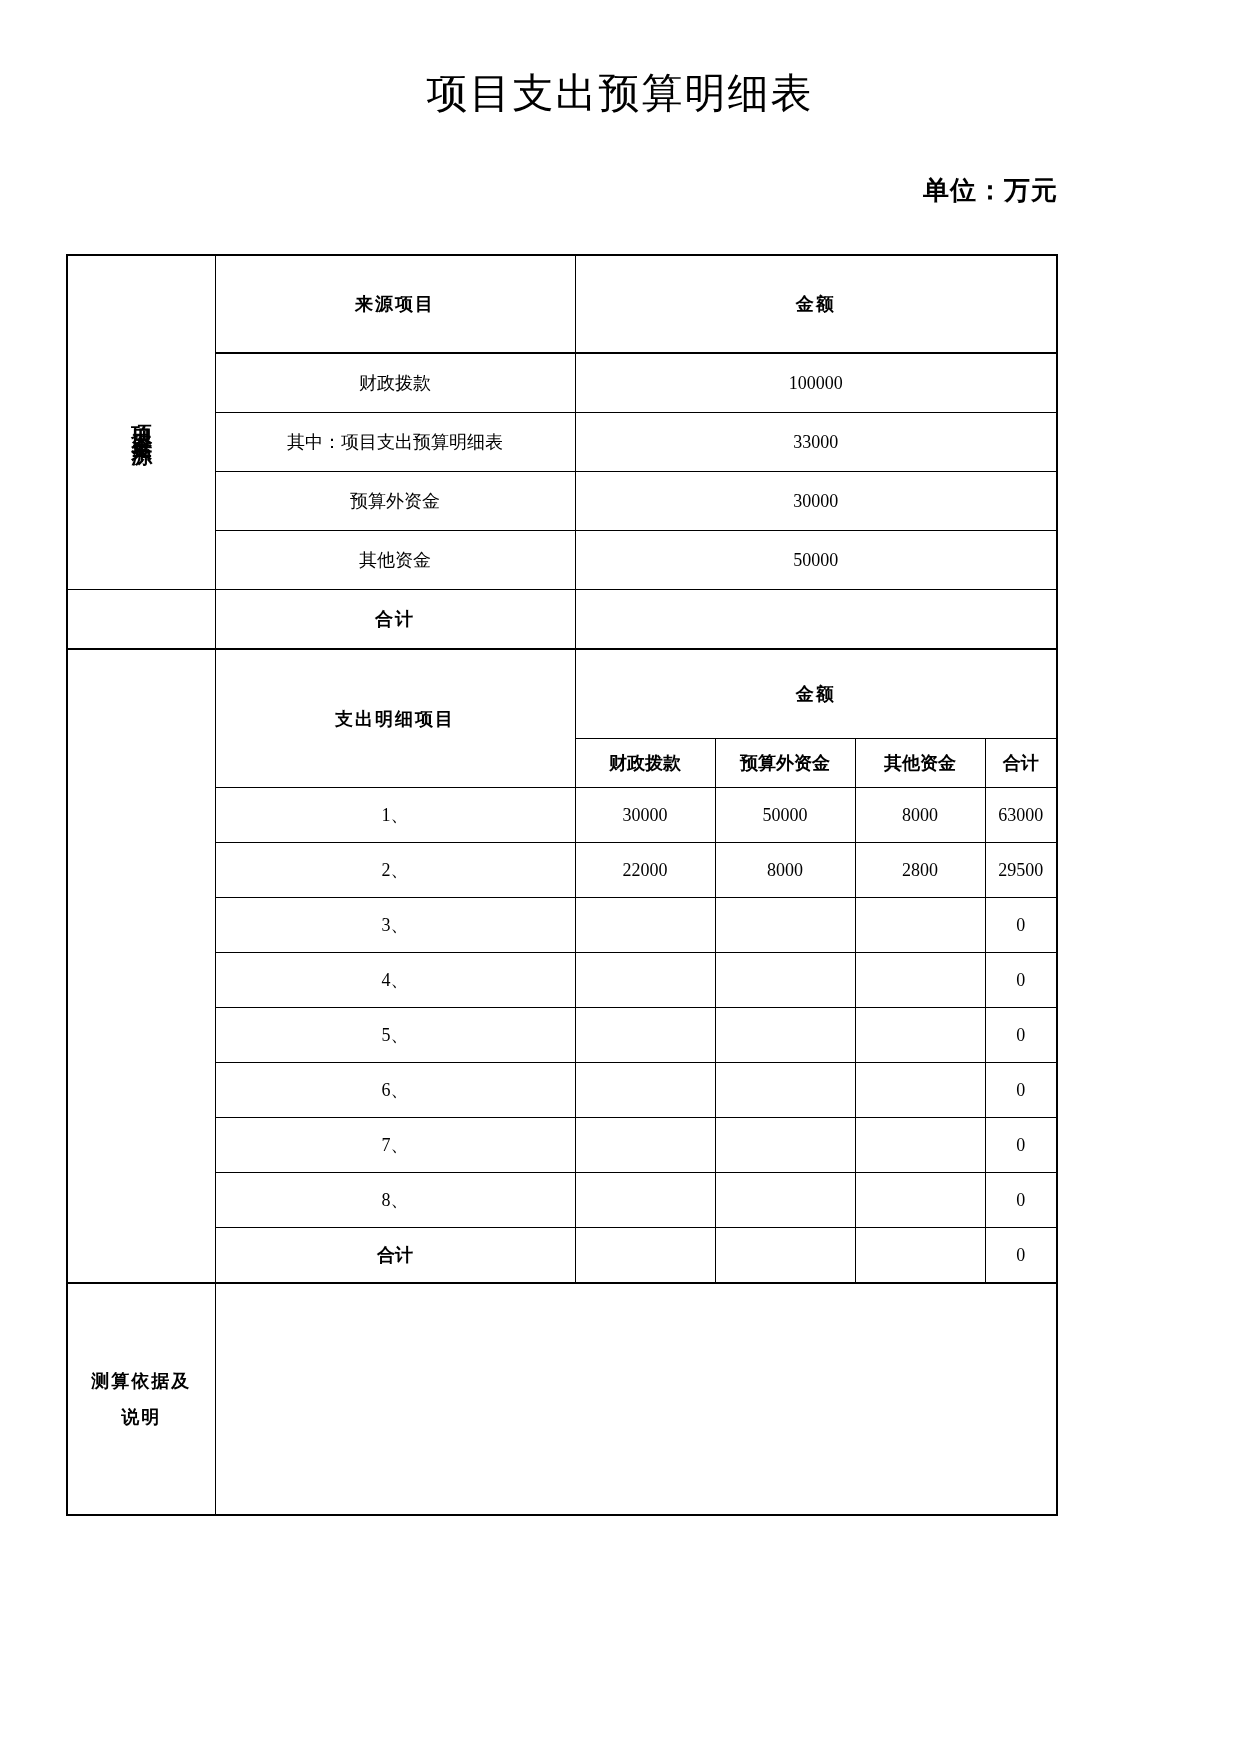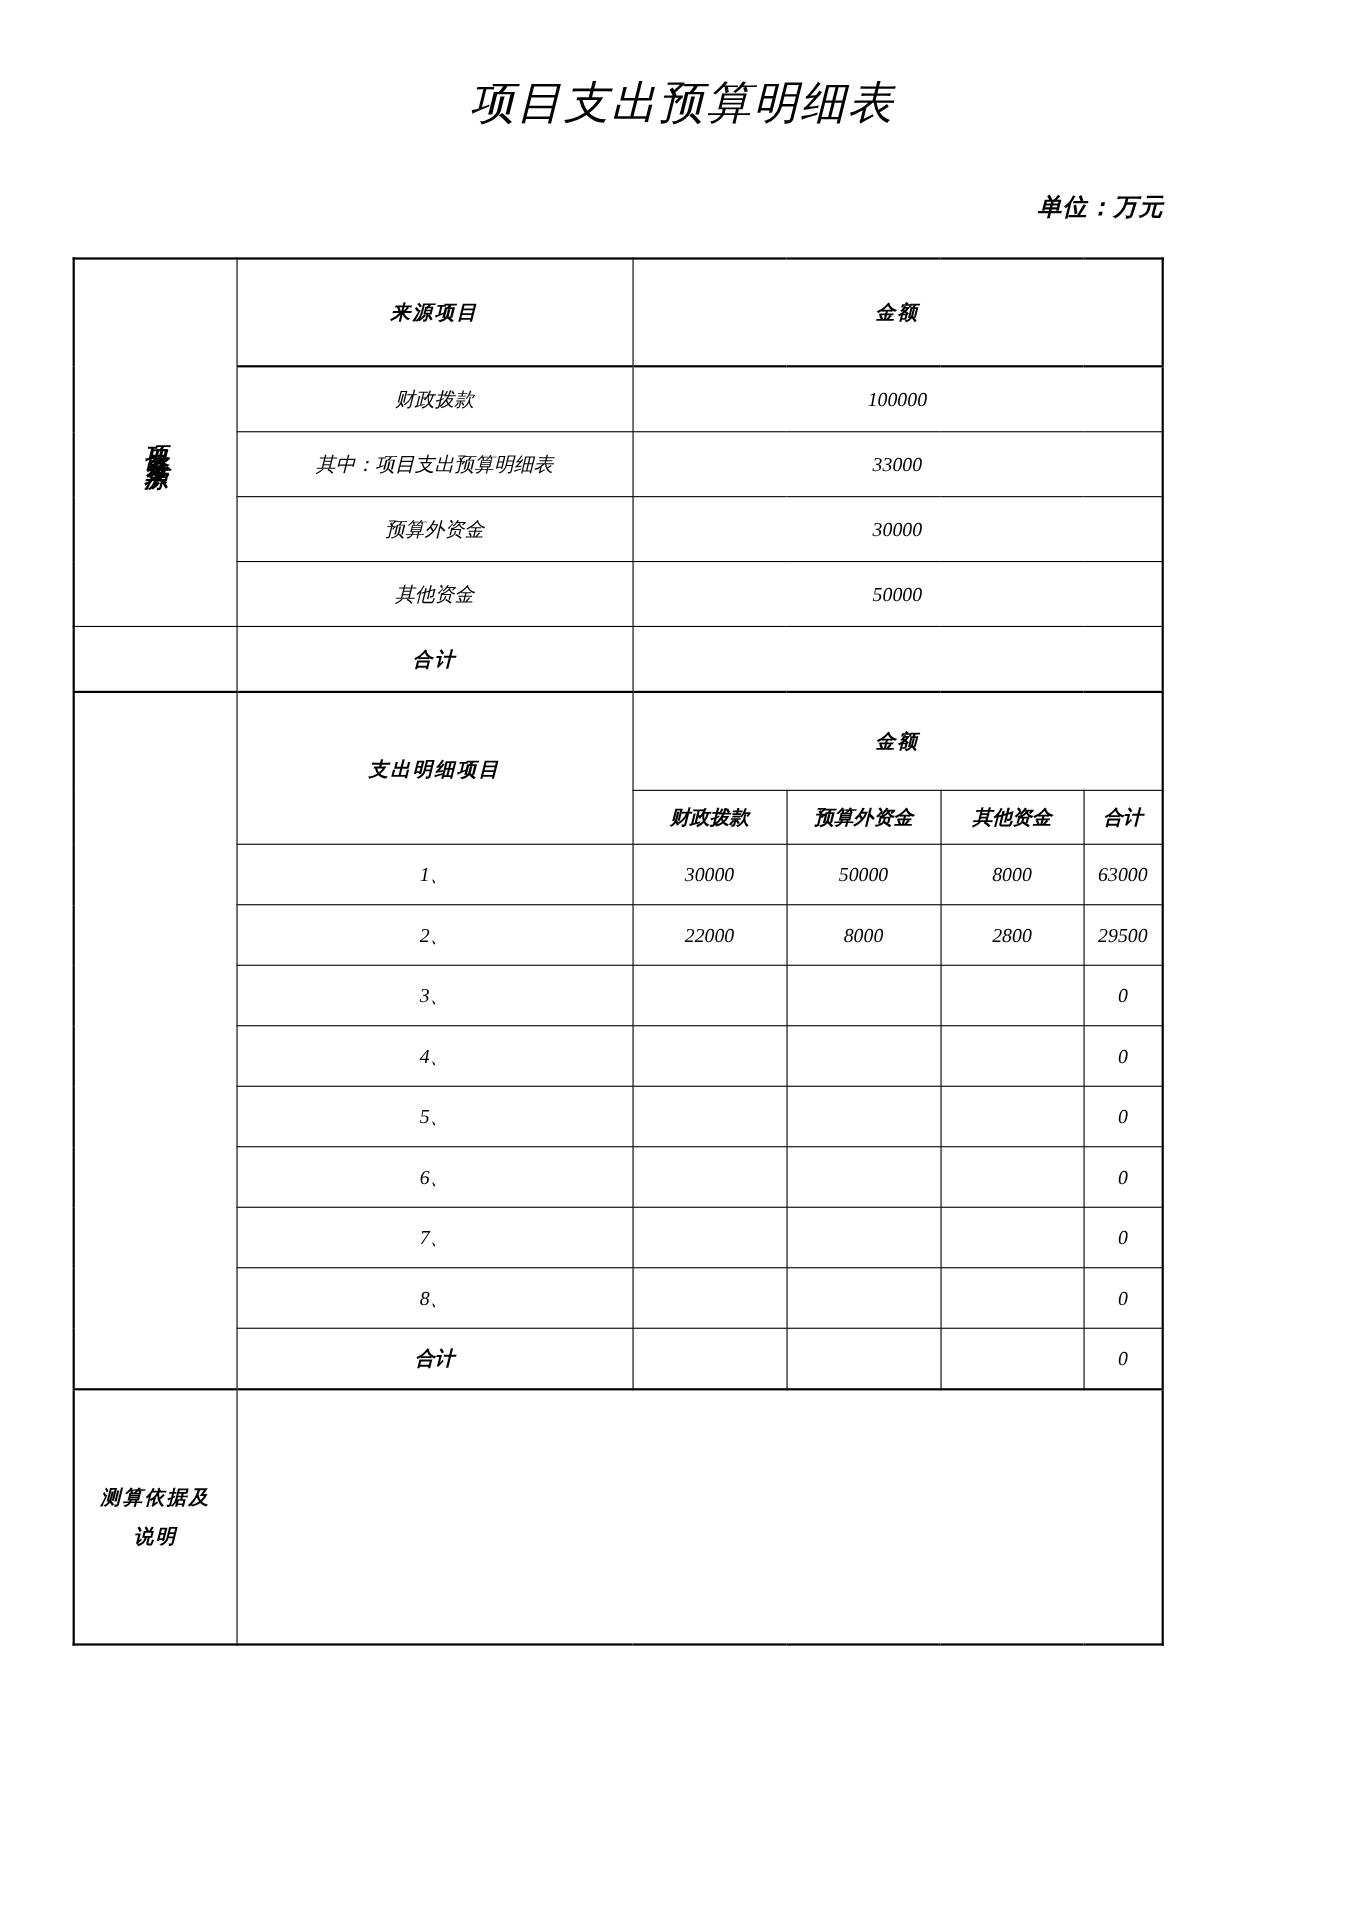--- a/index.html
+++ b/index.html
@@ -14,53 +14,53 @@
     font-family: "Liberation Serif", "DejaVu Serif", serif;
     color: #000000;
     position: relative;
     overflow: hidden;
   }
   .page {
     width: 1240px;
     height: 1280px;
     box-sizing: border-box;
     position: relative;
-    font-style: italic;
   }
 
   .doc-title {
     text-align: center;
     font-size: 41px;
     font-weight: 400;
     letter-spacing: 2px;
     margin: 0;
     padding-top: 66px;
     font-family: "Liberation Serif", "DejaVu Serif", serif;
   }
 
   .unit-note {
     text-align: right;
-    font-size: 22px;
+    font-size: 26px;
     font-weight: bold;
     padding-right: 182px;
     padding-top: 52px;
     letter-spacing: 1px;
   }
 
   .tbl-wrap {
     position: absolute;
     left: 66px;
     top: 234px;
     width: 990px;
   }
 
   table.budget {
     border-collapse: collapse;
     width: 990px;
     table-layout: fixed;
+    margin-top: 20px;
   }
   table.budget td {
     border: 1px solid #000000;
     padding: 0;
     vertical-align: middle;
     text-align: center;
     font-size: 18px;
     font-family: "Liberation Serif", "DejaVu Serif", serif;
   }
 

